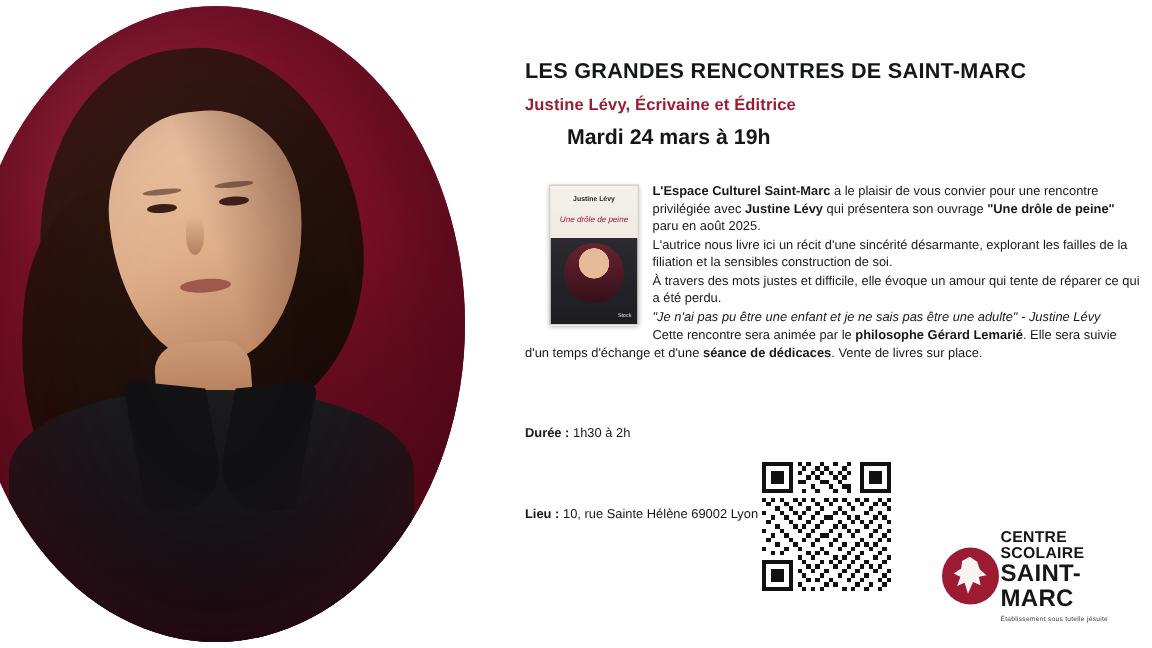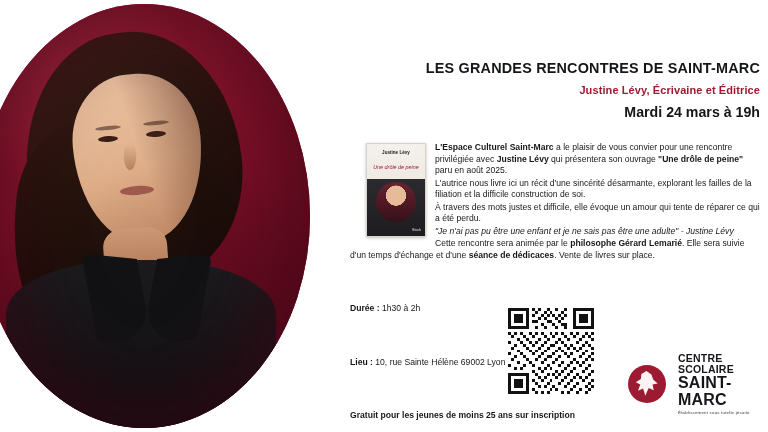--- a/index.html
+++ b/index.html
@@ -161,21 +161,21 @@
   }
 
   
   .content {
     position: absolute;
     left: 350px;
     top: 0;
     width: 410px;
     height: 432px;
   }
-  .title-block { padding-top: 60px; text-align: right; }
+  .title-block { padding-top: 40px; }
   .kicker {
     font-size: 14.4px;
     font-weight: bold;
     color: #15161a;
     letter-spacing: 0.2px;
     line-height: 1.2;
   }
   .headline {
     margin-top: 7px;
     font-size: 11px;
@@ -279,21 +279,21 @@
 
   
   .logo {
     position: absolute;
     left: 278px;
     top: 360px;
     width: 132px;
     height: 48px;
     display: flex;
     align-items: center;
-    gap: 12px;
+    gap: 1px;
   }
   .logo-mark {
     width: 38px;
     height: 38px;
     border-radius: 50%;
     background: #9d1b32;
     position: relative;
     flex: 0 0 auto;
   }
   .logo-mark .bird {
@@ -361,31 +361,30 @@
 
       <div class="book">
         <div class="bk-author">Justine Lévy</div>
         <div class="bk-title">Une drôle de peine</div>
         <div class="bk-photo"></div>
         <div class="bk-pub">Stock</div>
       </div>
 
       <p><b>L'Espace Culturel Saint-Marc</b><span> a le plaisir de vous convier pour une rencontre privilégiée avec </span><b>Justine Lévy</b><span> qui présentera son ouvrage </span><b>"Une drôle de peine"</b><span> paru en août 2025.</span></p>
 
-      <p>L'autrice nous livre ici un récit d'une sincérité désarmante, explorant les failles de la filiation et la difficile construction de soi.</p>
+      <p>L'autrice nous livre ici un récit d'une sincérité désarmante, explorant les failles de la filiation et la sensibles construction de soi.</p>
       <p>À travers des mots justes et difficile, elle évoque un amour qui tente de réparer ce qui a été perdu.</p>
       <p class="quote">"Je n'ai pas pu être une enfant et je ne sais pas être une adulte" - Justine Lévy</p>
 
       <p><span>Cette rencontre sera animée par le </span><b>philosophe Gérard Lemarié</b><span>. Elle sera suivie d'un temps d'échange et d'une </span><b>séance de dédicaces</b><span>. Vente de livres sur place.</span></p>
     </div>
 
     <div class="facts">
       <div><b>Durée :</b><span> 1h30 à 2h</span></div>
       <div><b>Lieu :</b><span> 10, rue Sainte Hélène 69002 Lyon</span></div>
-      <div><b>Gratuit pour les jeunes de moins 25 ans sur inscription</b></div>
     </div>
 
     <div class="qr">
       <svg width="86" height="86" viewBox="0 0 29 29" shape-rendering="crispEdges">
         <rect width="29" height="29" fill="#ffffff"></rect>
         <g fill="#111111">
           <rect x="0" y="0" width="7" height="1"></rect>
             <rect x="0" y="6" width="7" height="1"></rect>
           <rect x="0" y="0" width="1" height="7"></rect>
             <rect x="6" y="0" width="1" height="7"></rect>

